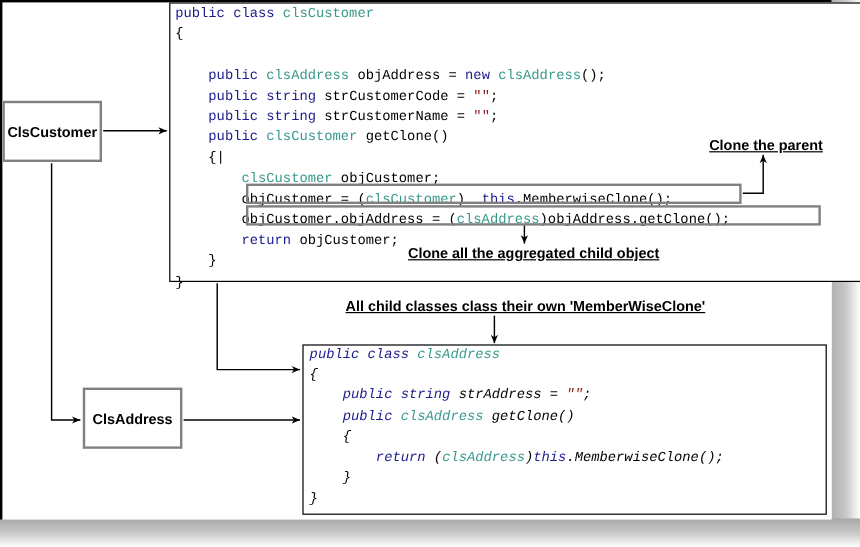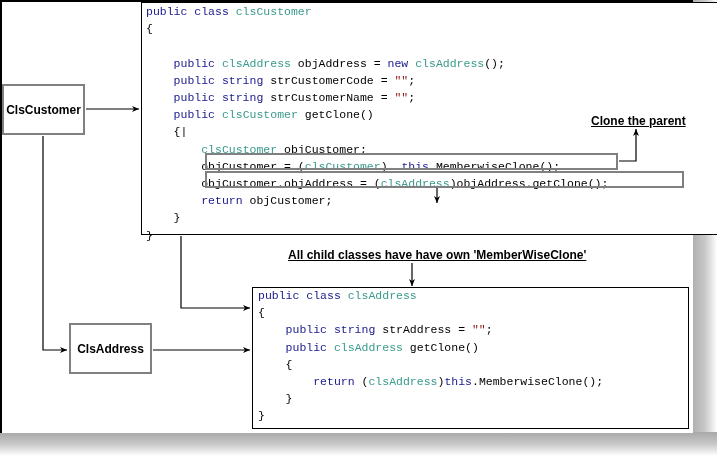--- a/index.html
+++ b/index.html
@@ -29,33 +29,34 @@
   <div class="shadow-right"></div>
   <div class="shadow-bottom"></div>
   <div class="canvas"></div>
 
   <div class="codebox" style="left:141px; top:2px; width:654px; height:233px;padding-left:41px;">
     <div class="code" id="customer-code" style="left:4px; top:0px;"><div><span class="kw">public class </span><span class="ty">clsCustomer</span></div><div><span>{</span></div><div>&nbsp;</div><div><span class="kw">    public </span><span class="ty">clsAddress</span><span> objAddress = </span><span class="kw">new </span><span class="ty">clsAddress</span><span>();</span></div><div><span class="kw">    public string </span><span>strCustomerCode = </span><span class="str">""</span><span>;</span></div><div><span class="kw">    public string </span><span>strCustomerName = </span><span class="str">""</span><span>;</span></div><div><span class="kw">    public </span><span class="ty">clsCustomer</span><span> getClone()</span></div><div><span>    {|</span></div><div><span>        </span><span class="ty">clsCustomer</span><span> objCustomer;</span></div><div><span>        objCustomer = (</span><span class="ty">clsCustomer</span><span>)  </span><span class="kw">this</span><span>.MemberwiseClone();</span></div><div><span>        objCustomer.objAddress = (</span><span class="ty">clsAddress</span><span>)objAddress.getClone();</span></div><div><span>        </span><span class="kw">return</span><span> objCustomer;</span></div><div><span>    }</span></div><div><span>}</span></div></div>
   </div>
   <div class="hl" style="left:205px; top:153px; width:413px; height:17px;"></div>
   <div class="hl" style="left:205px; top:171px; width:479px; height:17px;"></div>
 
-  <div class="codebox" style="left:252px; top:287px; width:437px; height:142px;">
+  <div class="codebox" style="left:252px; top:287px; width:437px; height:142px;font-style:italic;">
     <div class="code" id="address-code" style="left:5px; top:-1px;"><div><span class="kw">public class </span><span class="ty">clsAddress</span></div><div><span>{</span></div><div><span class="kw">    public string </span><span>strAddress = </span><span class="str">""</span><span>;</span></div><div><span class="kw">    public </span><span class="ty">clsAddress</span><span> getClone()</span></div><div><span>    {</span></div><div><span>        </span><span class="kw">return</span><span> (</span><span class="ty">clsAddress</span><span>)</span><span class="kw">this</span><span>.MemberwiseClone();</span></div><div><span>    }</span></div><div><span>}</span></div></div>
   </div>
 
   <div class="node" style="left:2px; top:84px; width:83px; height:51px;">
     <span>ClsCustomer</span>
   </div>
   <div class="node" style="left:69px; top:323px; width:83px; height:51px;">
     <span>ClsAddress</span>
   </div>
 
   <div class="label" style="left:591px; top:114px;">Clone the parent</div>
-  <div class="label" style="left:288px; top:248px;">All child classes have have own 'MemberWiseClone'</div>
+  <div class="label" style="left:340px; top:204px;">Clone all the aggregated child object</div>
+  <div class="label" style="left:288px; top:248px;">All child classes class their own 'MemberWiseClone'</div>
 
   <svg class="lines" width="717" height="456">
     <defs>
       <marker id="ah" markerWidth="8" markerHeight="8" refX="7" refY="4" orient="auto" markerUnits="userSpaceOnUse">
         <path d="M0,1 L7,4 L0,7 L2,4 Z" fill="#000"></path>
       </marker>
     </defs>
 
     <line x1="86" y1="109" x2="139" y2="109" stroke="#000" stroke-width="1.2" marker-end="url(#ah)"></line>
 

